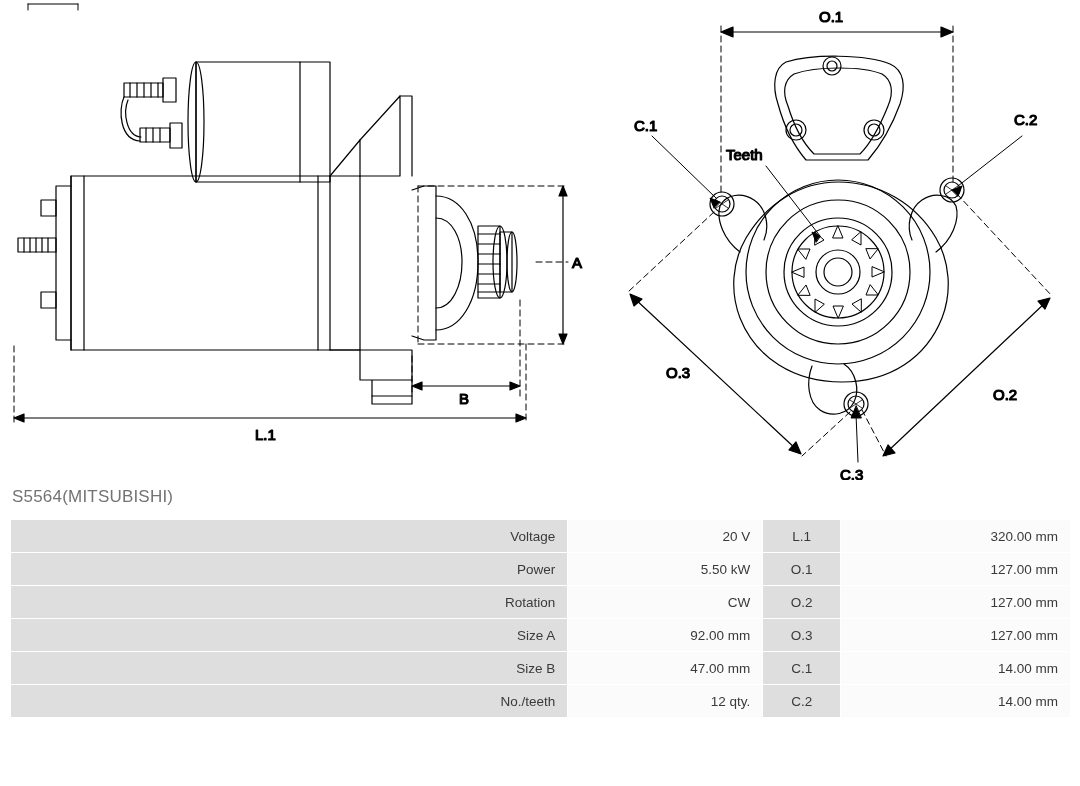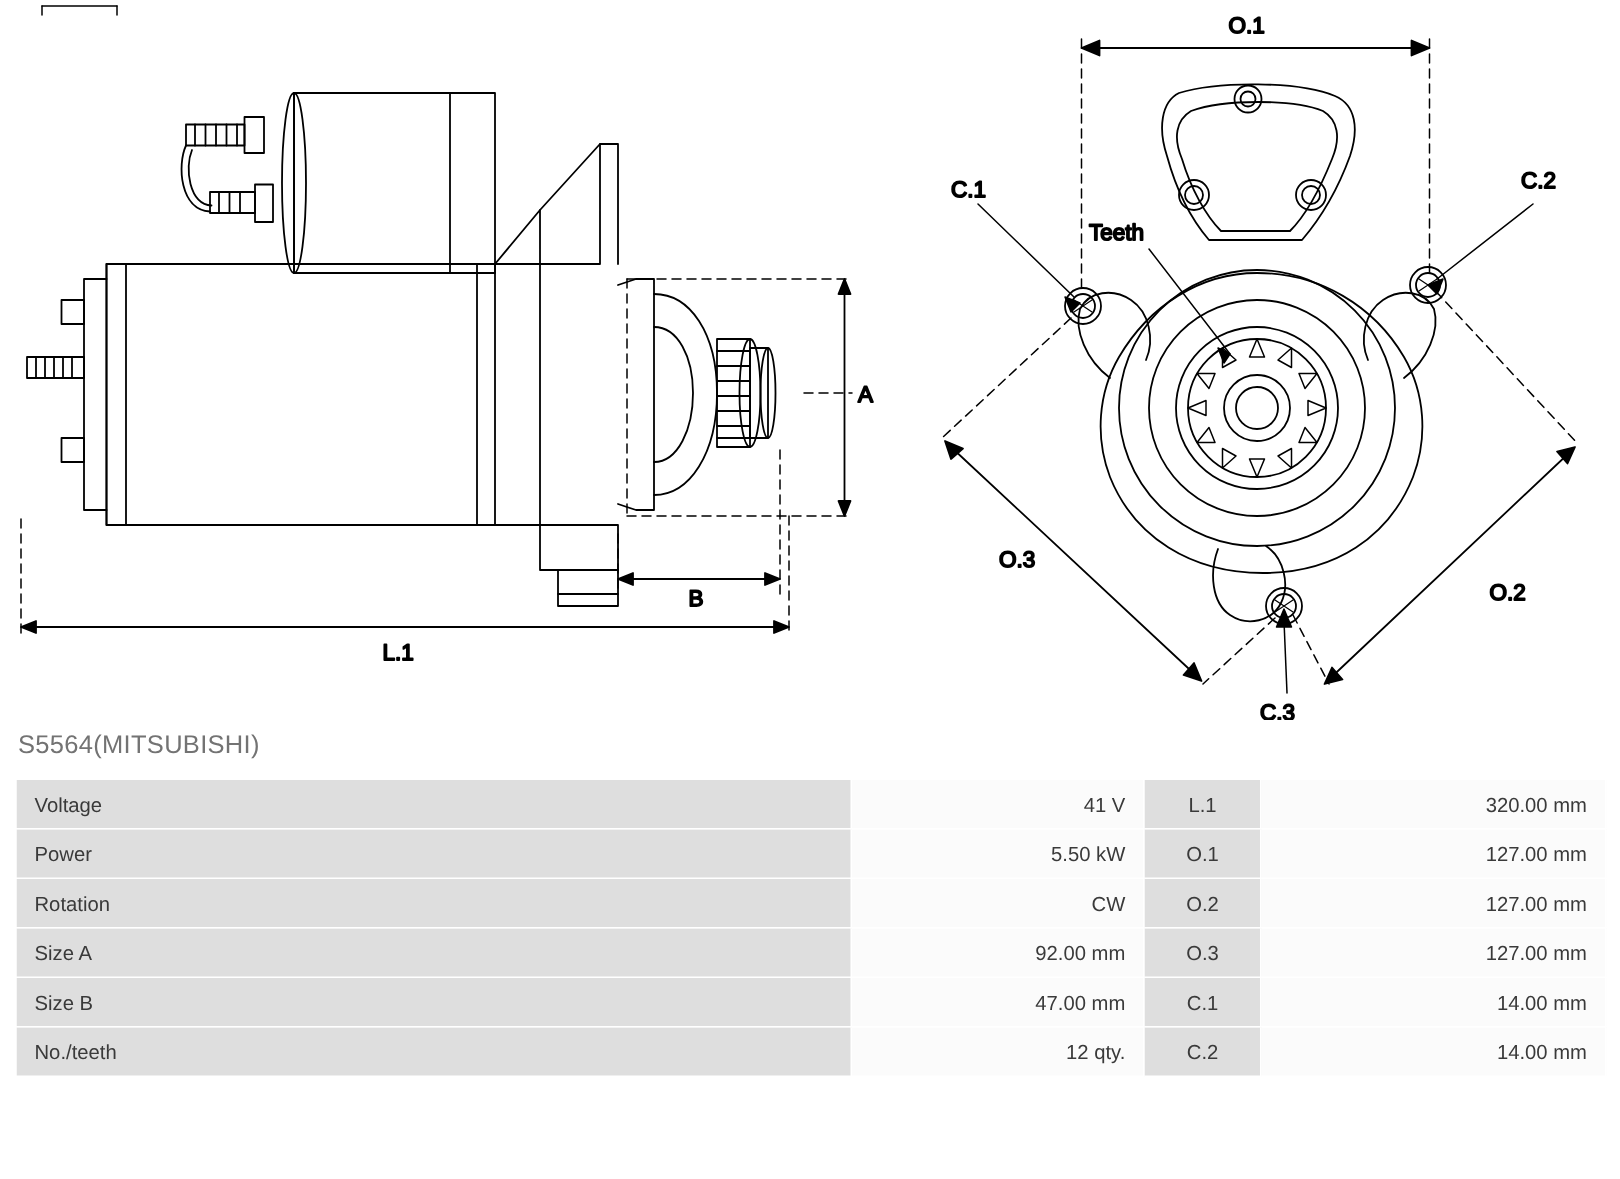--- a/index.html
+++ b/index.html
@@ -57,20 +57,21 @@
   }
   #spec-table td {
     border: 1px solid #ffffff;
     height: 33px;
     padding: 0 12px;
     vertical-align: middle;
     white-space: nowrap;
   }
   td.label-cell {
     background: #dedede;
+    text-align: right;
     width: 558px;
     color: #3a3a3a;
   }
   td.value-cell {
     background: #fbfbfb;
     text-align: right;
     width: 195px;
     color: #3a3a3a;
   }
   td.code-cell {
@@ -300,21 +301,21 @@
       </g>
     </svg>
   </div>
 
   <div id="part-title">S5564(MITSUBISHI)</div>
 
   <table id="spec-table">
     <tbody>
       <tr>
         <td class="label-cell">Voltage</td>
-        <td class="value-cell">41 V</td>
+        <td class="value-cell">20 V</td>
         <td class="code-cell">L.1</td>
         <td class="code-value-cell">320.00 mm</td>
       </tr>
       <tr>
         <td class="label-cell">Power</td>
         <td class="value-cell">5.50 kW</td>
         <td class="code-cell">O.1</td>
         <td class="code-value-cell">127.00 mm</td>
       </tr>
       <tr>

